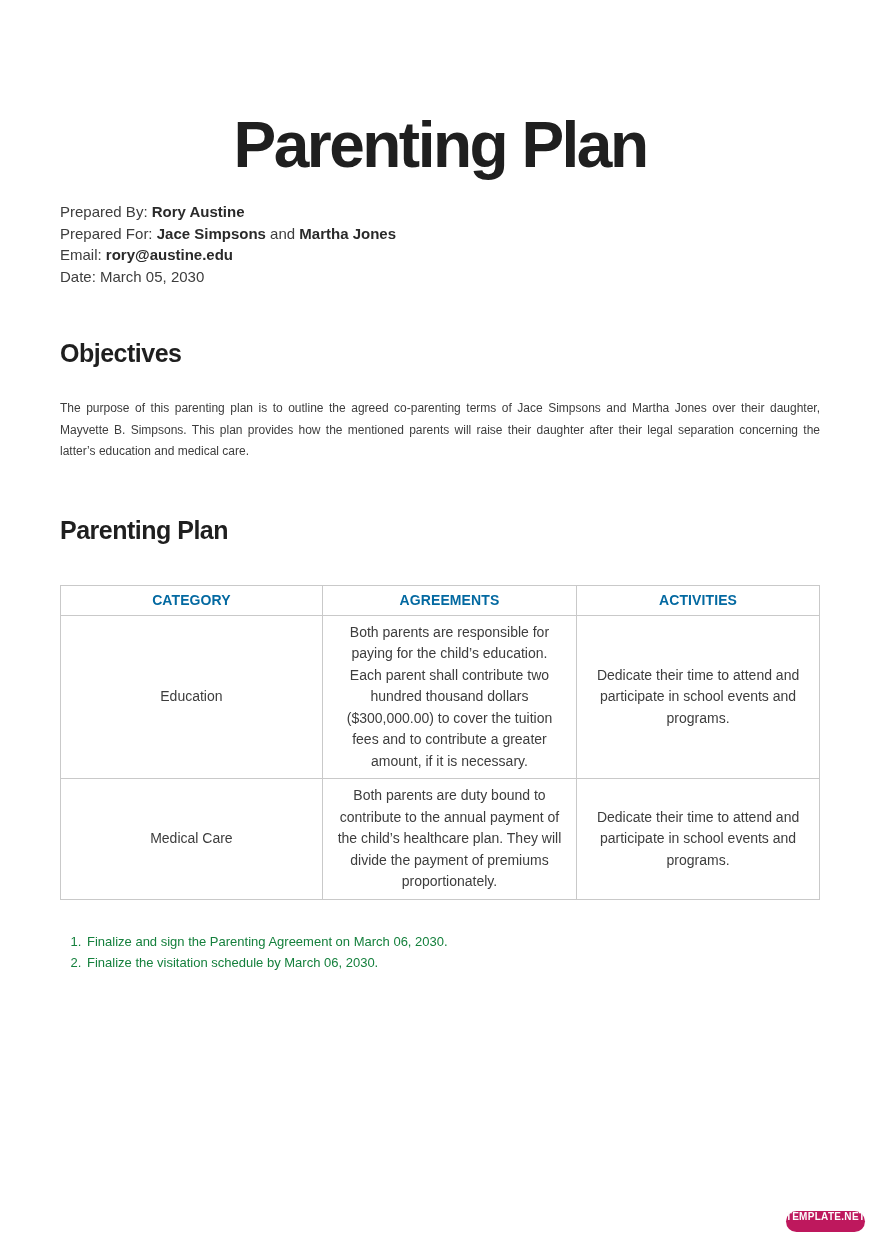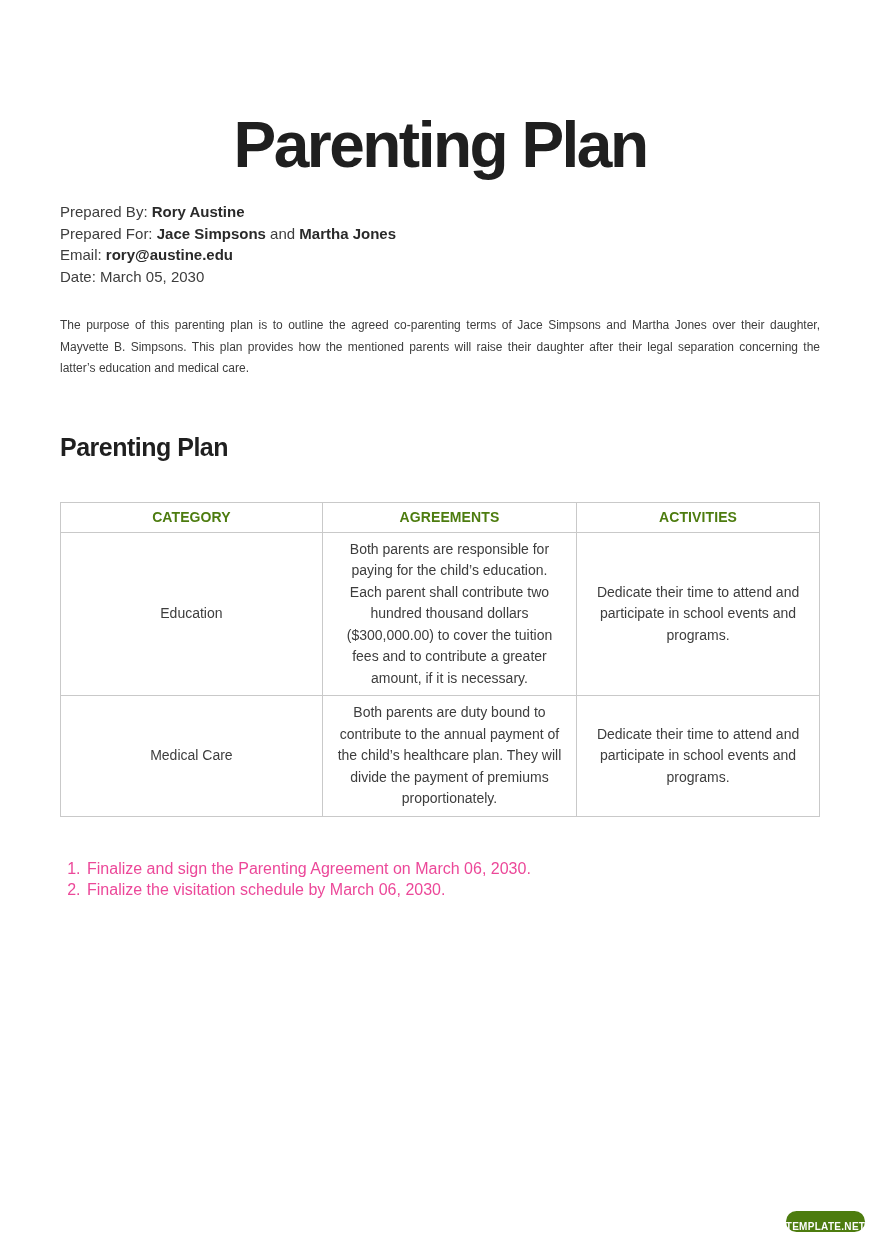--- a/index.html
+++ b/index.html
@@ -60,49 +60,49 @@
   .plan-table th, .plan-table td {
     border: 1px solid #c9c9c9;
     text-align: center;
     vertical-align: middle;
     font-size: 14px;
   }
   .plan-table th {
     padding: 4px 10px;
     line-height: 21px;
     font-weight: 700;
-    color: #4d7c0f;
+    color: #0369a1;
     letter-spacing: 0.1px;
   }
   .plan-table td {
     padding: 6px 12px;
     line-height: 21.5px;
     color: #3d3d3d;
   }
   .col-category  { width: 34.5%; }
   .col-agreements{ width: 33.5%; }
   .col-activities{ width: 32%; }
   ol.reminders-list {
-    margin: 41px 0 0 0;
+    margin: 31px 0 0 0;
     padding-left: 25px;
-    font-size: 16px;
+    font-size: 13px;
     line-height: 21.5px;
-    color: #ec4899;
+    color: #15803d;
   }
   ol.reminders-list li { padding-left: 2px; }
   .brand-badge {
     position: absolute;
     right: 15px;
     bottom: 11px;
     width: 79px;
     height: 21px;
-    background: #4d7c0f;
+    background: #be185d;
     border-radius: 11px;
     display: flex;
-    align-items: flex-end;
+    align-items: flex-start;
     justify-content: center;
     font-size: 10px;
     font-weight: 700;
     letter-spacing: 0.3px;
     color: #fcfcfc;
     white-space: nowrap;
   }
 </style>
 </head>
 <body>
@@ -125,20 +125,21 @@
     <div>
       <span>Email:</span>
       <b>rory@austine.edu</b>
     </div>
     <div>
       <span>Date:</span>
       <span>March 05, 2030</span>
     </div>
   </div>
 
+  <h2 class="section-heading heading-objectives">Objectives</h2>
 
   <p class="body-paragraph">The purpose of this parenting plan is to outline the agreed co-parenting terms of Jace Simpsons and Martha Jones over their daughter, Mayvette B. Simpsons. This plan provides how the mentioned parents will raise their daughter after their legal separation concerning the latter’s education and medical care.</p>
 
   <h2 class="section-heading heading-plan">Parenting Plan</h2>
 
   <table class="plan-table">
     <colgroup>
       <col class="col-category">
       <col class="col-agreements">
       <col class="col-activities">

